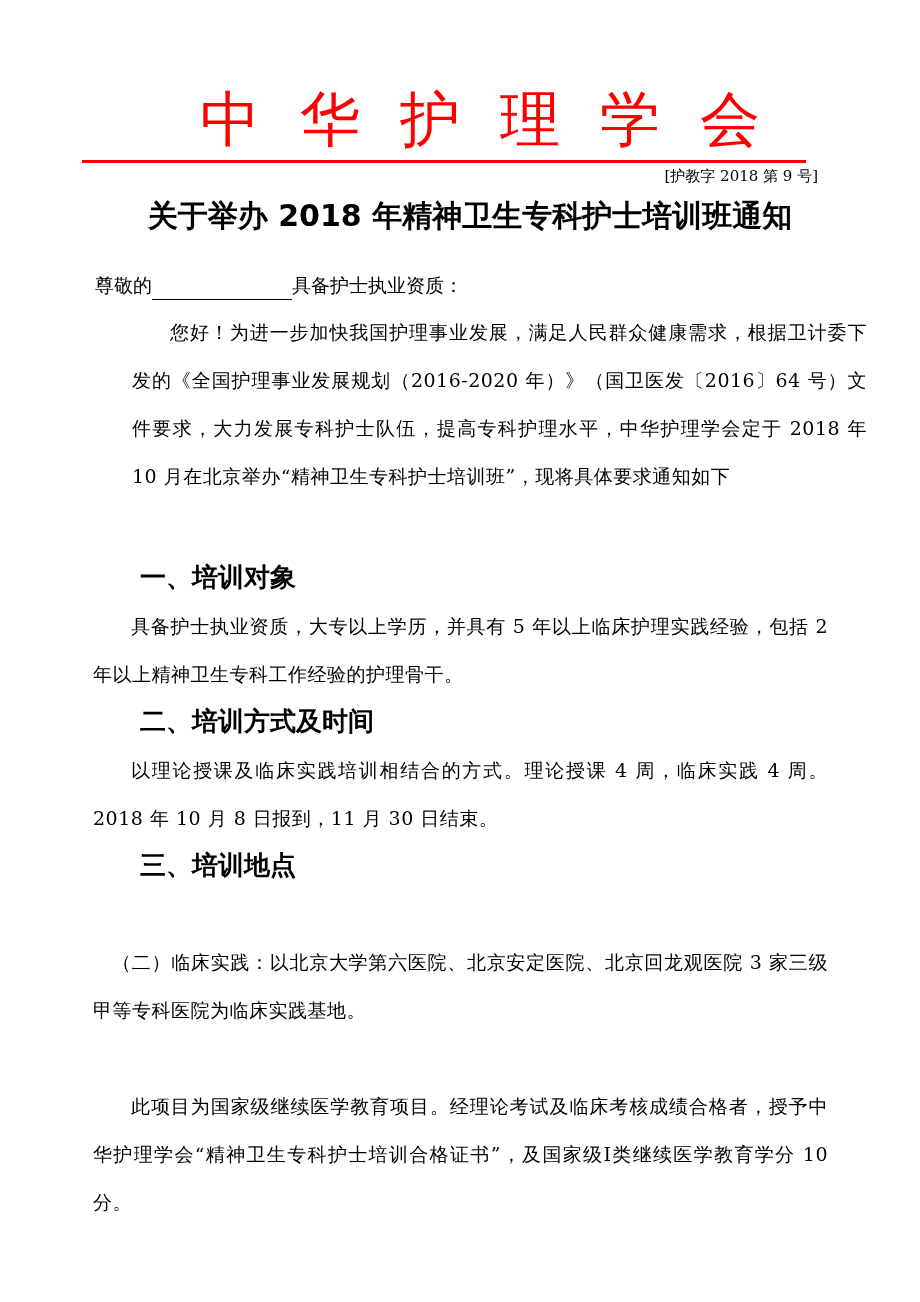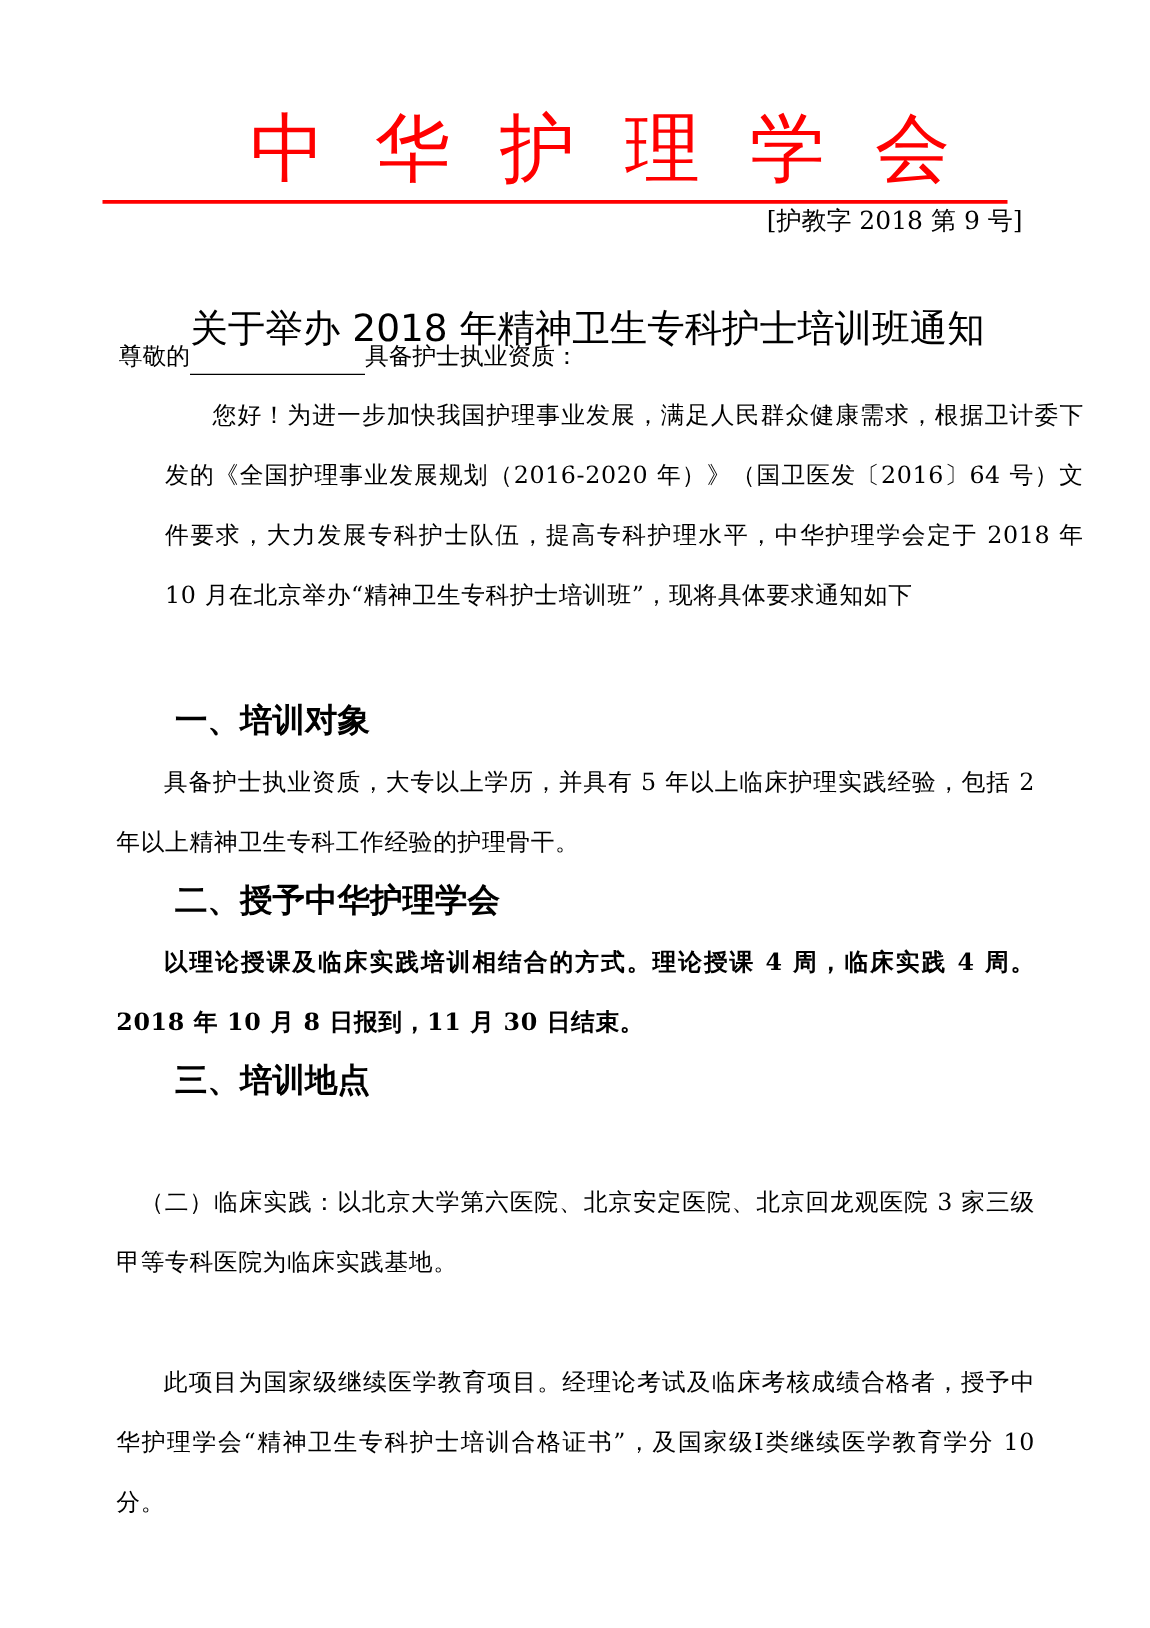--- a/index.html
+++ b/index.html
@@ -4,24 +4,24 @@
 <style>
   html, body { margin: 0; padding: 0; background: #ffffff; }
   body { width: 920px; height: 1302px; position: relative; overflow: hidden;
          font-family: "DejaVu Serif", "Liberation Serif", serif; color: #000; }
   .page { position: absolute; left: 0; top: 0; width: 920px; height: 1302px; }
   .org-title { position: absolute; left: 200px; top: 84px; width: 560px; height: 80px;
                color: #ff0000; font-size: 60px; line-height: 70px;
                display: flex; justify-content: space-between; }
   .org-title span { display: inline-block; }
   .red-rule { position: absolute; left: 82px; top: 160px; width: 724px; height: 3px; background: #ff0000; }
-  .doc-number { position: absolute; right: 102px; top: 166px; font-size: 20px; line-height: 20px; }
+  .doc-number { position: absolute; right: 102px; top: 166px; font-size: 15px; line-height: 20px; }
   .doc-title { position: absolute; left: 110px; top: 192px; width: 720px; text-align: center;
-               font-family: "DejaVu Sans", "Liberation Sans", sans-serif; font-weight: normal;
-               font-size: 30px; line-height: 48px; letter-spacing: 0px; margin-top: 48px; }
+               font-family: "DejaVu Sans", "Liberation Sans", sans-serif; font-weight: bold;
+               font-size: 30px; line-height: 48px; letter-spacing: 0px; }
   .salutation { position: absolute; left: 95px; top: 270px; font-size: 19px; line-height: 30px; }
   .blank-line { display: inline-block; width: 140px; border-bottom: 1.5px solid #000; height: 22px; vertical-align: bottom; }
   .para { position: absolute; left: 93px; width: 735px; font-size: 19px; line-height: 48px;
           text-align: justify; text-indent: 2em; letter-spacing: 0.5px; }
   .heading { position: absolute; left: 140px; font-family: "DejaVu Sans", "Liberation Sans", sans-serif;
              font-weight: bold; font-size: 26px; line-height: 30px; }
 </style>
 </head>
 <body>
 
@@ -44,21 +44,21 @@
 
   <div class="salutation">
     <span>尊敬的</span><span class="blank-line"></span><span>具备护士执业资质：</span>
   </div>
 
   <div class="para" style="top:308px;margin-left:39px;">您好！为进一步加快我国护理事业发展，满足人民群众健康需求，根据卫计委下发的《全国护理事业发展规划（2016-2020 年）》（国卫医发〔2016〕64 号）文件要求，大力发展专科护士队伍，提高专科护理水平，中华护理学会定于 2018 年 10 月在北京举办“精神卫生专科护士培训班”，现将具体要求通知如下</div>
 
   <div class="heading" style="top:562px;">一、培训对象</div>
   <div class="para" style="top:602px;">具备护士执业资质，大专以上学历，并具有 5 年以上临床护理实践经验，包括 2 年以上精神卫生专科工作经验的护理骨干。</div>
 
-  <div class="heading" style="top:706px;">二、授予中华护理学会</div>
-  <div class="para" style="top:746px;font-weight:bold;">以理论授课及临床实践培训相结合的方式。理论授课 4 周，临床实践 4 周。2018 年 10 月 8 日报到，11 月 30 日结束。</div>
+  <div class="heading" style="top:706px;">二、培训方式及时间</div>
+  <div class="para" style="top:746px;">以理论授课及临床实践培训相结合的方式。理论授课 4 周，临床实践 4 周。2018 年 10 月 8 日报到，11 月 30 日结束。</div>
 
   <div class="heading" style="top:850px;">三、培训地点</div>
   <div class="para" style="top:938px; text-indent:1em;">（二）临床实践：以北京大学第六医院、北京安定医院、北京回龙观医院 3 家三级甲等专科医院为临床实践基地。</div>
 
   <div class="para" style="top:1082px;">此项目为国家级继续医学教育项目。经理论考试及临床考核成绩合格者，授予中华护理学会“精神卫生专科护士培训合格证书”，及国家级Ⅰ类继续医学教育学分 10 分。</div>
 
 </div>
 
 </body></html>

